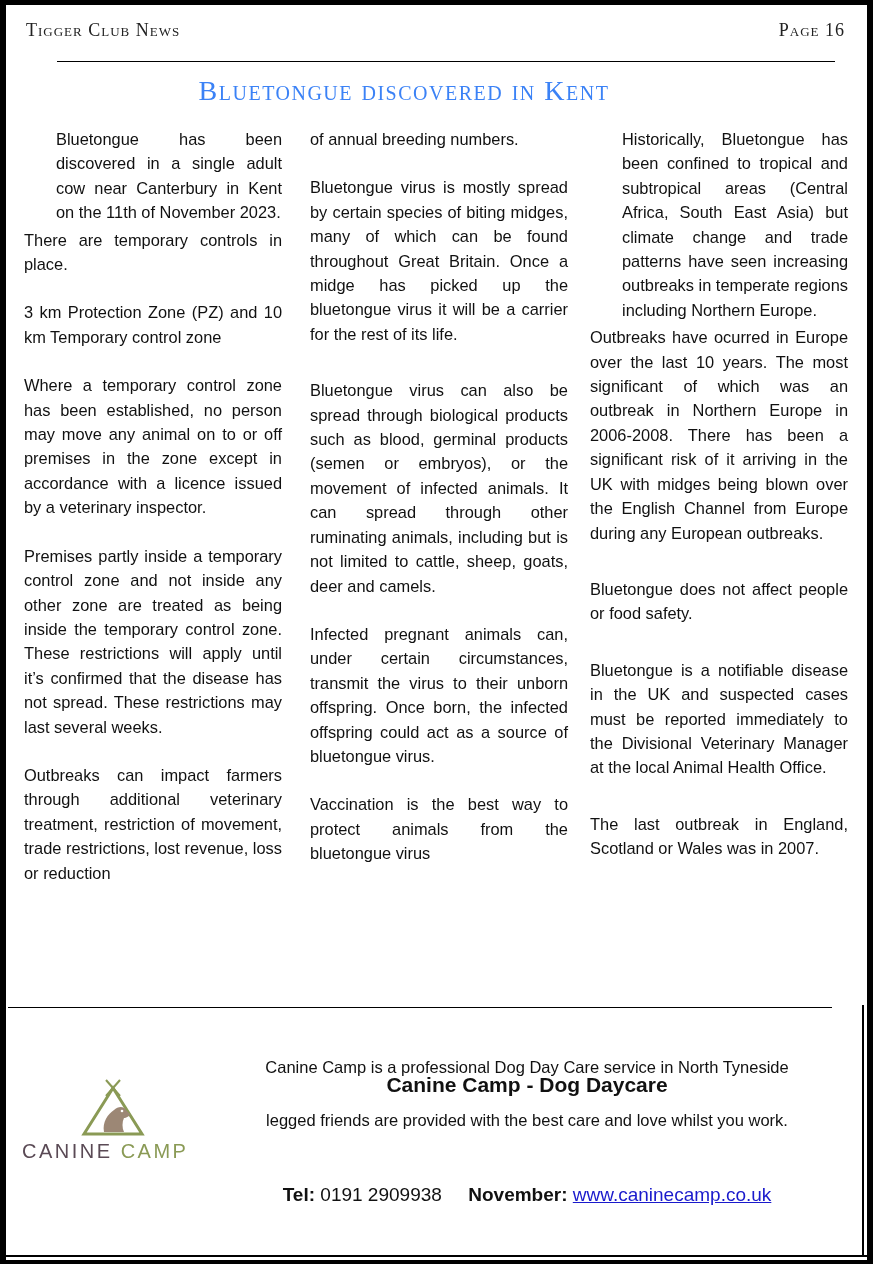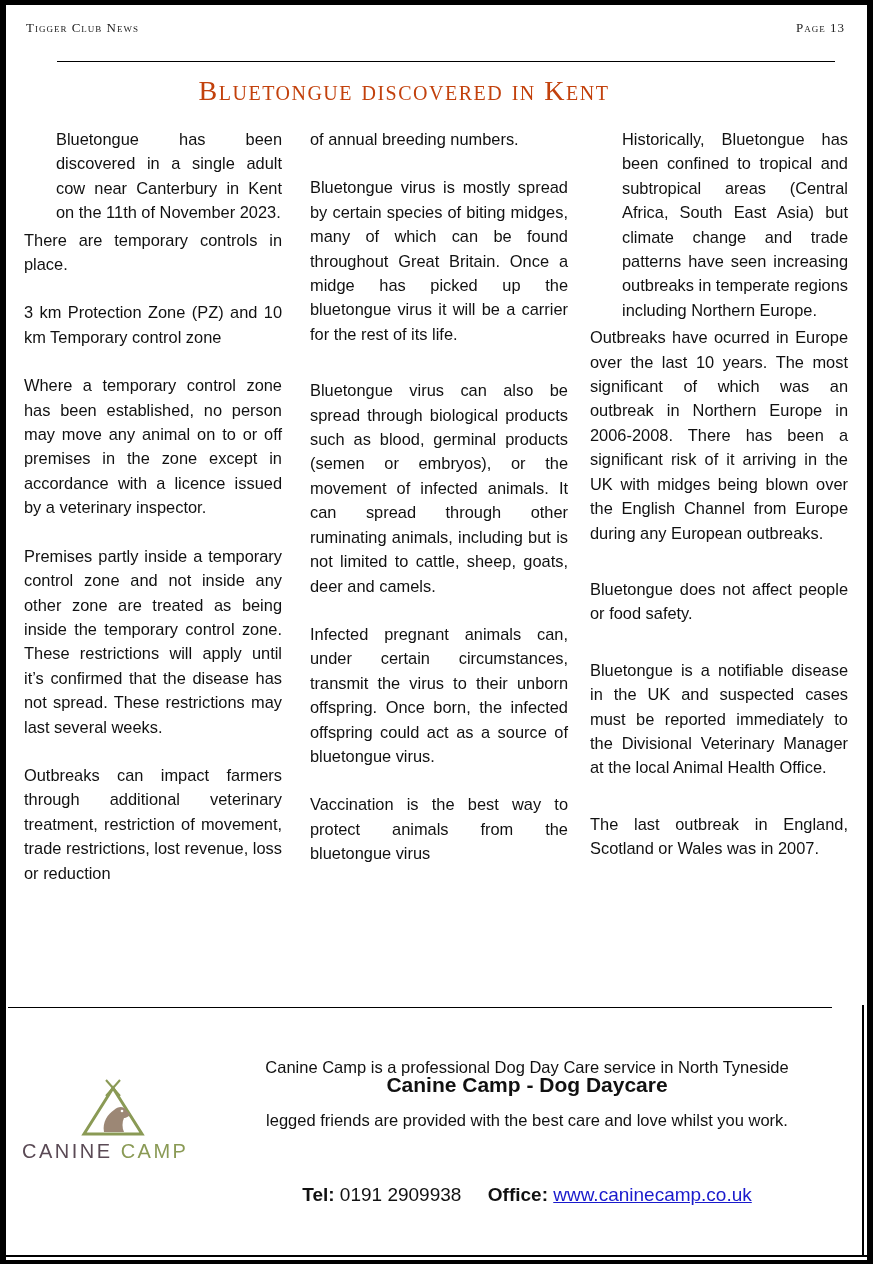--- a/index.html
+++ b/index.html
@@ -4,25 +4,25 @@
 <style>
   html, body { margin: 0; padding: 0; background: #ffffff; }
   body { width: 873px; height: 1264px; position: relative; overflow: hidden; font-family: "Liberation Sans", sans-serif; color: #111; }
   .border-top { position: absolute; left: 0; top: 0; width: 873px; height: 5px; background: #000; }
   .border-left { position: absolute; left: 0; top: 0; width: 6px; height: 1264px; background: #000; }
   .border-right { position: absolute; right: 0; top: 0; width: 6px; height: 1264px; background: #000; }
   .border-right-inner { position: absolute; right: 9px; top: 1005px; width: 2px; height: 250px; background: #000; }
   .border-bottom { position: absolute; left: 0; bottom: 0; width: 873px; height: 4px; background: #000; }
   .border-bottom-inner { position: absolute; left: 6px; bottom: 7px; width: 861px; height: 2px; background: #000; }
 
-  .running-head { position: absolute; top: 20px; font-family: "Liberation Serif", serif; font-size: 13px; letter-spacing: 1px; font-variant: small-caps; color: #222; }
+  .running-head { position: absolute; top: 20px; font-family: "Liberation Serif", serif; font-size: 18px; letter-spacing: 1px; font-variant: small-caps; color: #222; }
   .rh-left { left: 26px; }
   .rh-right { right: 28px; }
   .head-rule { position: absolute; left: 57px; top: 61px; width: 778px; height: 1px; background: #000; }
-  .title { position: absolute; left: 0; width: 808px; top: 75px; text-align: center; font-family: "Liberation Serif", serif; font-variant: small-caps; font-size: 28px; letter-spacing: 1.5px; color: #c2410c; }
+  .title { position: absolute; left: 0; width: 808px; top: 75px; text-align: center; font-family: "Liberation Serif", serif; font-variant: small-caps; font-size: 28px; letter-spacing: 1.5px; color: #3b82f6; }
 
   .col { position: absolute; top: 127px; width: 258px; font-size: 16.4px; line-height: 24.4px; text-align: justify; color: #111; }
   .col p { margin: 0 0 24px 0; }
   .col p.tight { margin-bottom: 3px; margin-left: 32px; }
   .col1 { left: 24px; }
   .col2 { left: 310px; }
   .col3 { left: 590px; }
 
   .ad-rule { position: absolute; left: 8px; top: 1007px; width: 824px; height: 1px; background: #000; }
   .ad-title { position: absolute; left: 214px; width: 626px; top: 1026px; text-align: center; font-size: 21px; font-weight: bold; color: #111; margin-top: 47px; }
@@ -42,21 +42,21 @@
 <body>
 
 <div class="border-top"></div>
 <div class="border-left"></div>
 <div class="border-right"></div>
 <div class="border-right-inner"></div>
 <div class="border-bottom"></div>
 <div class="border-bottom-inner"></div>
 
 <div class="running-head rh-left">Tigger Club News</div>
-<div class="running-head rh-right">Page 13</div>
+<div class="running-head rh-right">Page 16</div>
 <div class="head-rule"></div>
 
 <h1 class="title" style="margin:0;font-weight:normal;">Bluetongue discovered in Kent</h1>
 
 <div class="col col1">
   <p class="tight">Bluetongue has been discovered in a single adult cow near Canterbury in Kent on the 11th of November 2023.</p>
   <p>There are temporary controls in place.</p>
   <p>3 km Protection Zone (PZ) and 10 km Temporary control zone</p>
   <p>Where a temporary control zone has been established, no person may move any animal on to or off premises in the zone except in accordance with a licence issued by a veterinary inspector.</p>
   <p>Premises partly inside a temporary control zone and not inside any other zone are treated as being inside the temporary control zone. These restrictions will apply until it’s confirmed that the disease has not spread. These restrictions may last several weeks.</p>
@@ -97,15 +97,15 @@
 
 <div class="ad-title">Canine Camp - Dog Daycare</div>
 <div class="ad-sub">Canine Camp is a professional Dog Day Care service in North Tyneside</div>
 <div class="ad-body">
   <div>legged friends are provided with the best care and love whilst you work.</div>
 </div>
 <div class="ad-contact">
   <b>Tel:</b>
   <span>0191 2909938</span>
   &nbsp;&nbsp;&nbsp;
-  <b>Office:</b>
+  <b>November:</b>
   <a>www.caninecamp.co.uk</a>
 </div>
 
 </body></html>

